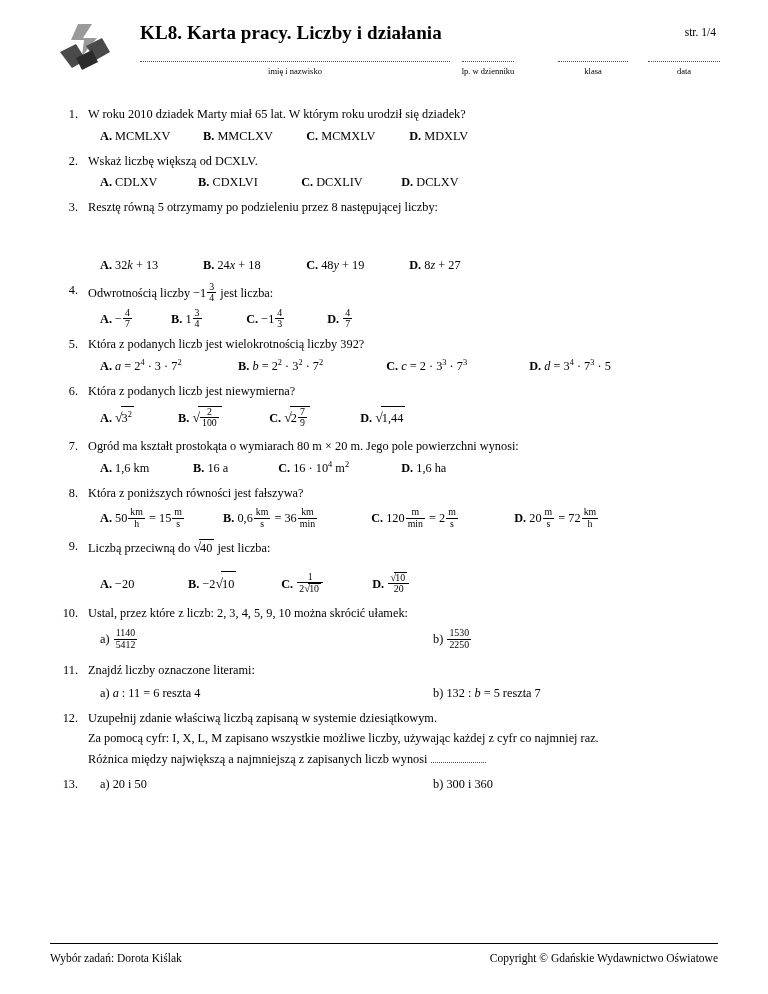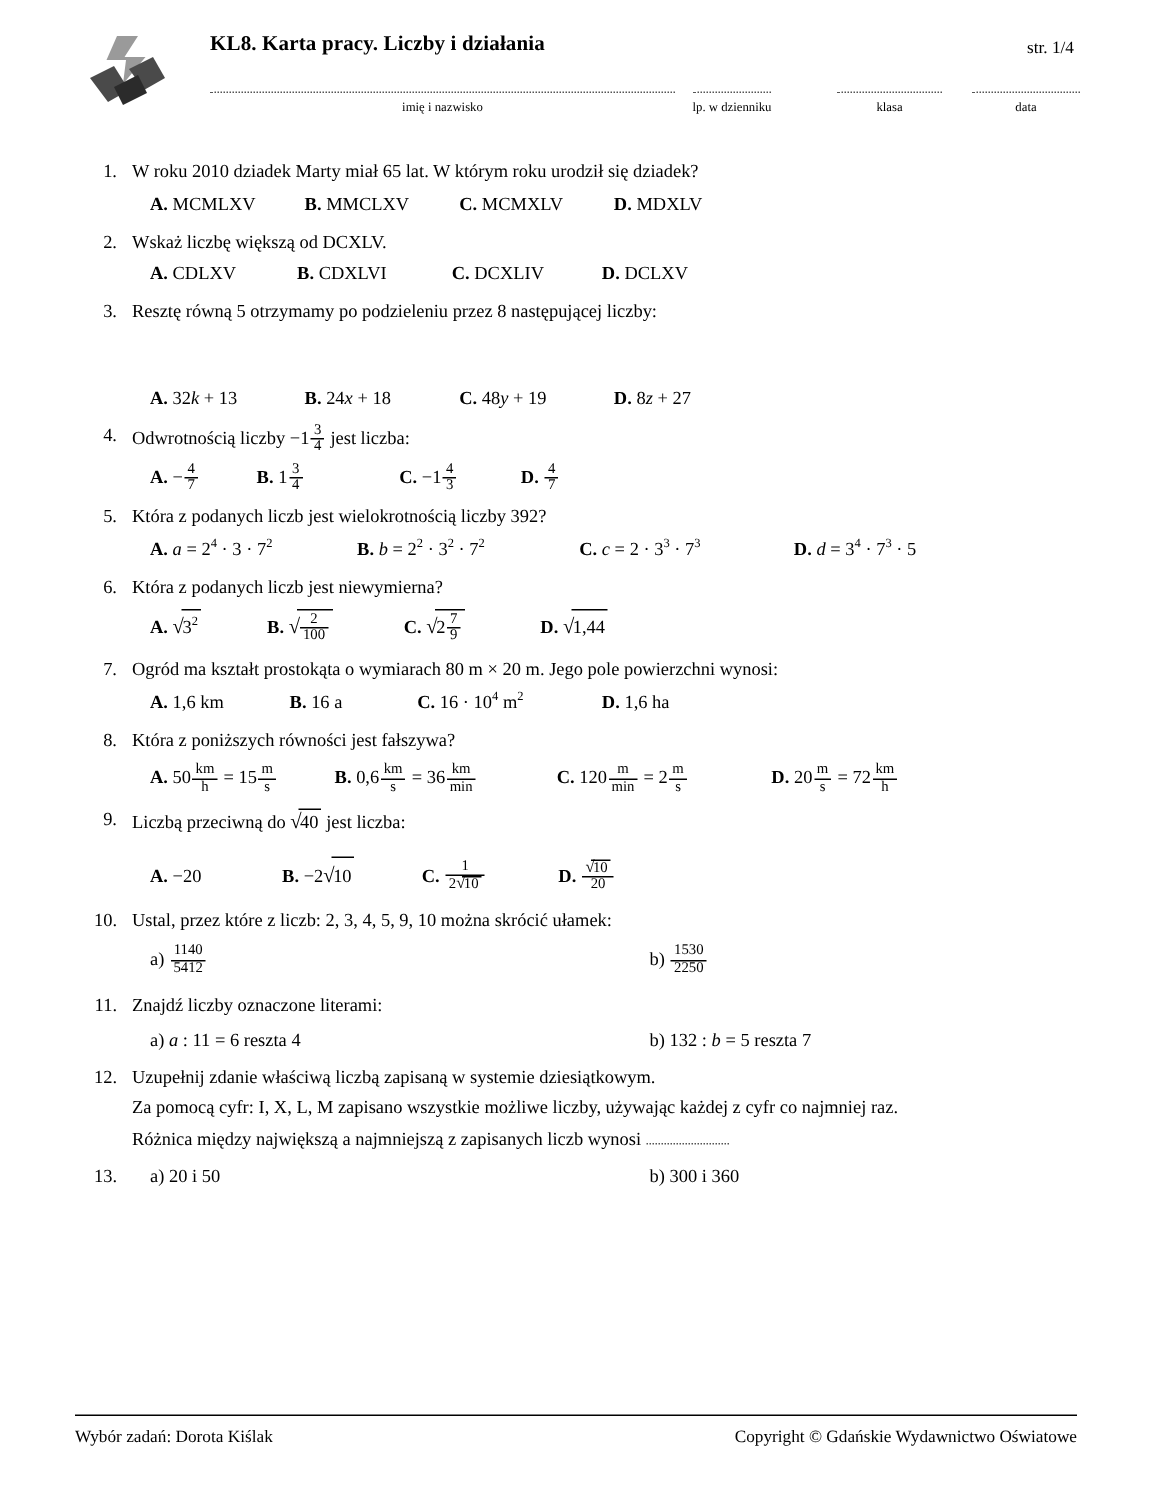--- a/index.html
+++ b/index.html
@@ -34,21 +34,21 @@
     position: absolute;
     left: 2px;
     top: 22px;
     width: 70px;
     height: 52px;
   }
   .doc-title {
     position: absolute;
     left: 90px;
     top: 22px;
-    font-size: 14px;
+    font-size: 19px;
     font-weight: bold;
     letter-spacing: 0.1px;
   }
   .page-no {
     position: absolute;
     right: 2px;
     top: 26px;
     font-size: 11.5px;
   }
 
@@ -220,21 +220,21 @@
         <span class="ans"><b>D.</b> 8<span class="it">z</span> + 27</span>
       </span>
     </div>
 
     <div class="task">
       <span class="num">4.</span>
       <span class="qtext">Odwrotnością liczby −1<span class="frac"><span class="n">3</span><span class="d">4</span></span> jest liczba:</span>
       <span class="answers">
         <span class="ans" style="width:68px;"><b>A.</b> −<span class="frac"><span class="n">4</span><span class="d">7</span></span></span>
         <span class="ans" style="width:72px;"><b>B.</b> 1<span class="frac"><span class="n">3</span><span class="d">4</span></span></span>
-        <span class="ans" style="width:78px;margin-left:20px;"><b>C.</b> −1<span class="frac"><span class="n">4</span><span class="d">3</span></span></span>
+        <span class="ans" style="width:78px;"><b>C.</b> −1<span class="frac"><span class="n">4</span><span class="d">3</span></span></span>
         <span class="ans"><b>D.</b> <span class="frac"><span class="n">4</span><span class="d">7</span></span></span>
       </span>
     </div>
 
     <div class="task">
       <span class="num">5.</span>
       <span class="qtext">Która z podanych liczb jest wielokrotnością liczby 392?</span>
       <span class="answers">
         <span class="ans" style="width:135px;"><b>A.</b> <span class="it">a</span> = 2<sup class="e">4</sup> · 3 · 7<sup class="e">2</sup></span>
         <span class="ans" style="width:145px;"><b>B.</b> <span class="it">b</span> = 2<sup class="e">2</sup> · 3<sup class="e">2</sup> · 7<sup class="e">2</sup></span>

